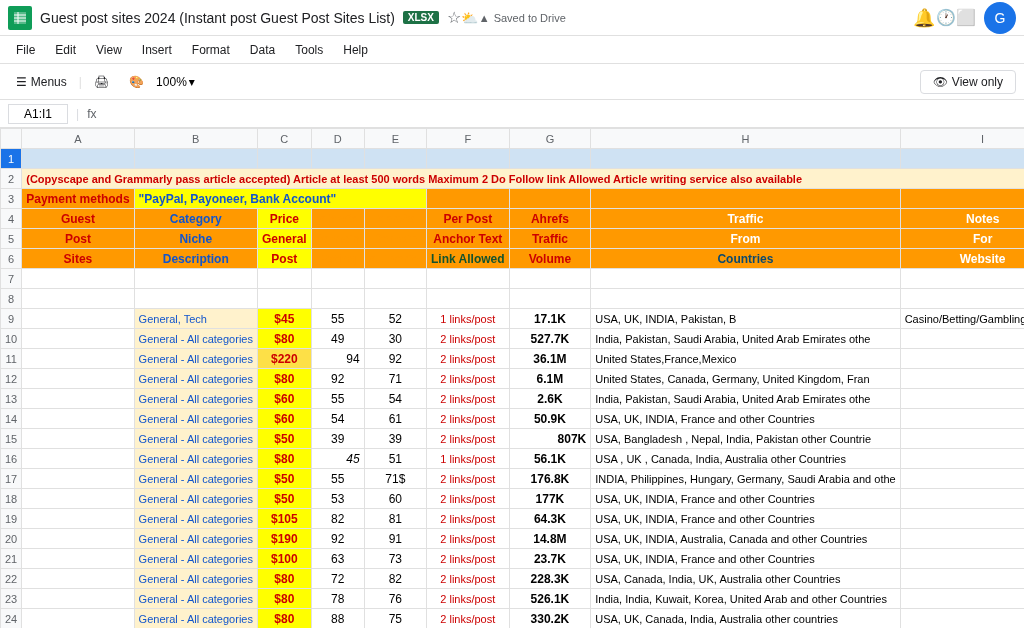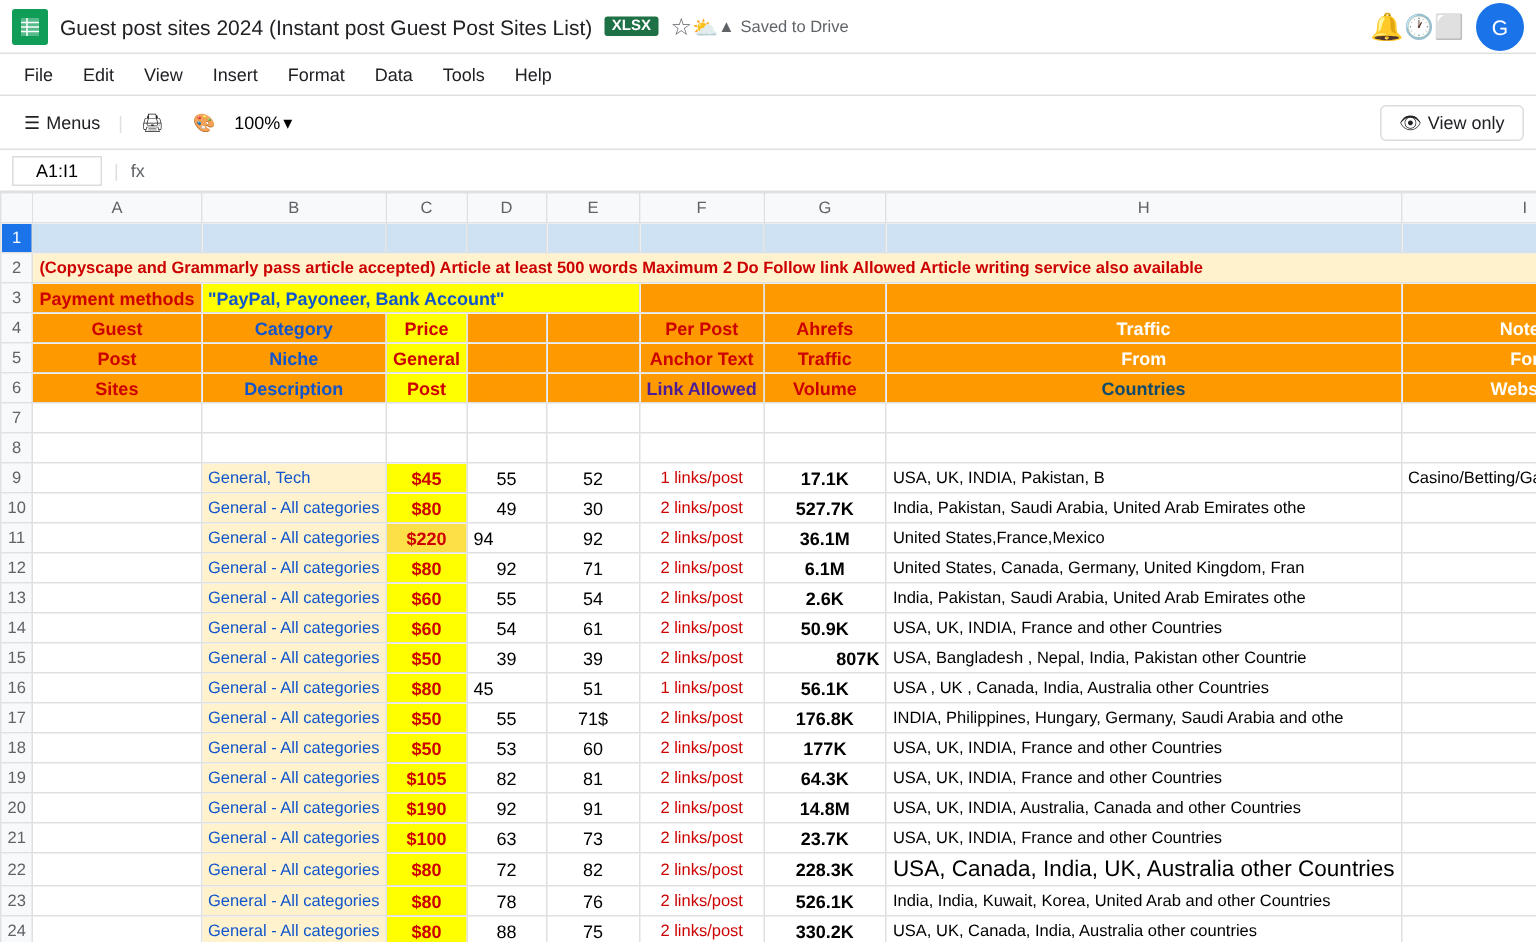--- a/index.html
+++ b/index.html
@@ -254,21 +254,21 @@
 
       </tr>
 
       <tr>
         <td class="row-header">6</td>
         <td style="background:#ff9900; color:#cc0000; font-weight:bold; text-align:center;">Sites</td>
         <td style="background:#ff9900; color:#1155cc; font-weight:bold; text-align:center;">Description</td>
         <td style="background:#ffff00; color:#cc0000; font-weight:bold; text-align:center;">Post</td>
         <td style="background:#ff9900; color:#ff9900; font-weight:bold; text-align:center;">Rating</td>
         <td style="background:#ff9900; color:#ff9900; font-weight:bold; text-align:center;">Authority</td>
-        <td style="background:#ff9900; color:#4c1d95; font-weight:bold; text-align:center;">Link Allowed</td>
+        <td style="background:#ff9900; color:#14532d; font-weight:bold; text-align:center;">Link Allowed</td>
         <td style="background:#ff9900; color:#cc0000; font-weight:bold; text-align:center;">Volume</td>
         <td style="background:#ff9900; color:#0c4a6e; font-weight:bold; text-align:center;">Countries</td>
         <td style="background:#ff9900; color:#fff; font-weight:bold; text-align:center;">Website</td>
 
       </tr>
 
       <tr>
         <td class="row-header">7</td>
         <td></td>
         <td></td>
@@ -317,21 +317,21 @@
           <td style="color:#cc0000; text-align:center; font-size:11px;">2 links/post</td>
           <td style="font-weight:bold; text-align:center;">527.7K</td>
           <td style="font-size:11px;">India, Pakistan, Saudi Arabia, United Arab Emirates  othe</td>
           <td style="font-size:11px;"></td>
         </tr>
         <tr>
           <td class="row-header">11</td>
           <td style="background:#fff;"></td>
           <td style="background:#fff2cc; color:#1155cc; font-size:11px;">General - All categories</td>
           <td style="background:#fde047; color:#cc0000; font-weight:bold; text-align:center;">$220</td>
-          <td style="text-align:left;margin-top:25px;">94</td>
+          <td style="text-align:right;margin-top:25px;">94</td>
           <td style="text-align:center;">92</td>
           <td style="color:#cc0000; text-align:center; font-size:11px;">2 links/post</td>
           <td style="font-weight:bold; text-align:center;">36.1M</td>
           <td style="font-size:11px;">United States,France,Mexico</td>
           <td style="font-size:11px;"></td>
         </tr>
         <tr>
           <td class="row-header">12</td>
           <td style="background:#fff;"></td>
           <td style="background:#fff2cc; color:#1155cc; font-size:11px;">General - All categories</td>
@@ -377,21 +377,21 @@
           <td style="color:#cc0000; text-align:center; font-size:11px;">2 links/post</td>
           <td style="font-weight:bold; text-align:center;padding-left:48px;">807K</td>
           <td style="font-size:11px;">USA, Bangladesh , Nepal, India, Pakistan other Countrie</td>
           <td style="font-size:11px;"></td>
         </tr>
         <tr>
           <td class="row-header">16</td>
           <td style="background:#fff;"></td>
           <td style="background:#fff2cc; color:#1155cc; font-size:11px;">General - All categories</td>
           <td style="background:#ffff00; color:#cc0000; font-weight:bold; text-align:center;">$80</td>
-          <td style="text-align:left;">45</td>
+          <td style="text-align:right;font-style:italic;">45</td>
           <td style="text-align:center;">51</td>
           <td style="color:#cc0000; text-align:center; font-size:11px;">1 links/post</td>
           <td style="font-weight:bold; text-align:center;">56.1K</td>
           <td style="font-size:11px;">USA , UK , Canada, India, Australia  other Countries</td>
           <td style="font-size:11px;"></td>
         </tr>
         <tr>
           <td class="row-header">17</td>
           <td style="background:#fff;"></td>
           <td style="background:#fff2cc; color:#1155cc; font-size:11px;">General - All categories</td>
@@ -453,21 +453,21 @@
         </tr>
         <tr>
           <td class="row-header">22</td>
           <td style="background:#fff;"></td>
           <td style="background:#fff2cc; color:#1155cc; font-size:11px;">General - All categories</td>
           <td style="background:#ffff00; color:#cc0000; font-weight:bold; text-align:center;">$80</td>
           <td style="text-align:center;">72</td>
           <td style="text-align:center;">82</td>
           <td style="color:#cc0000; text-align:center; font-size:11px;">2 links/post</td>
           <td style="font-weight:bold; text-align:center;">228.3K</td>
-          <td style="font-size:15px;">USA, Canada, India, UK, Australia  other Countries</td>
+          <td style="font-size:11px;">USA, Canada, India, UK, Australia  other Countries</td>
           <td style="font-size:11px;"></td>
         </tr>
         <tr>
           <td class="row-header">23</td>
           <td style="background:#fff;"></td>
           <td style="background:#fff2cc; color:#1155cc; font-size:11px;">General - All categories</td>
           <td style="background:#ffff00; color:#cc0000; font-weight:bold; text-align:center;">$80</td>
           <td style="text-align:center;">78</td>
           <td style="text-align:center;">76</td>
           <td style="color:#cc0000; text-align:center; font-size:11px;">2 links/post</td>

